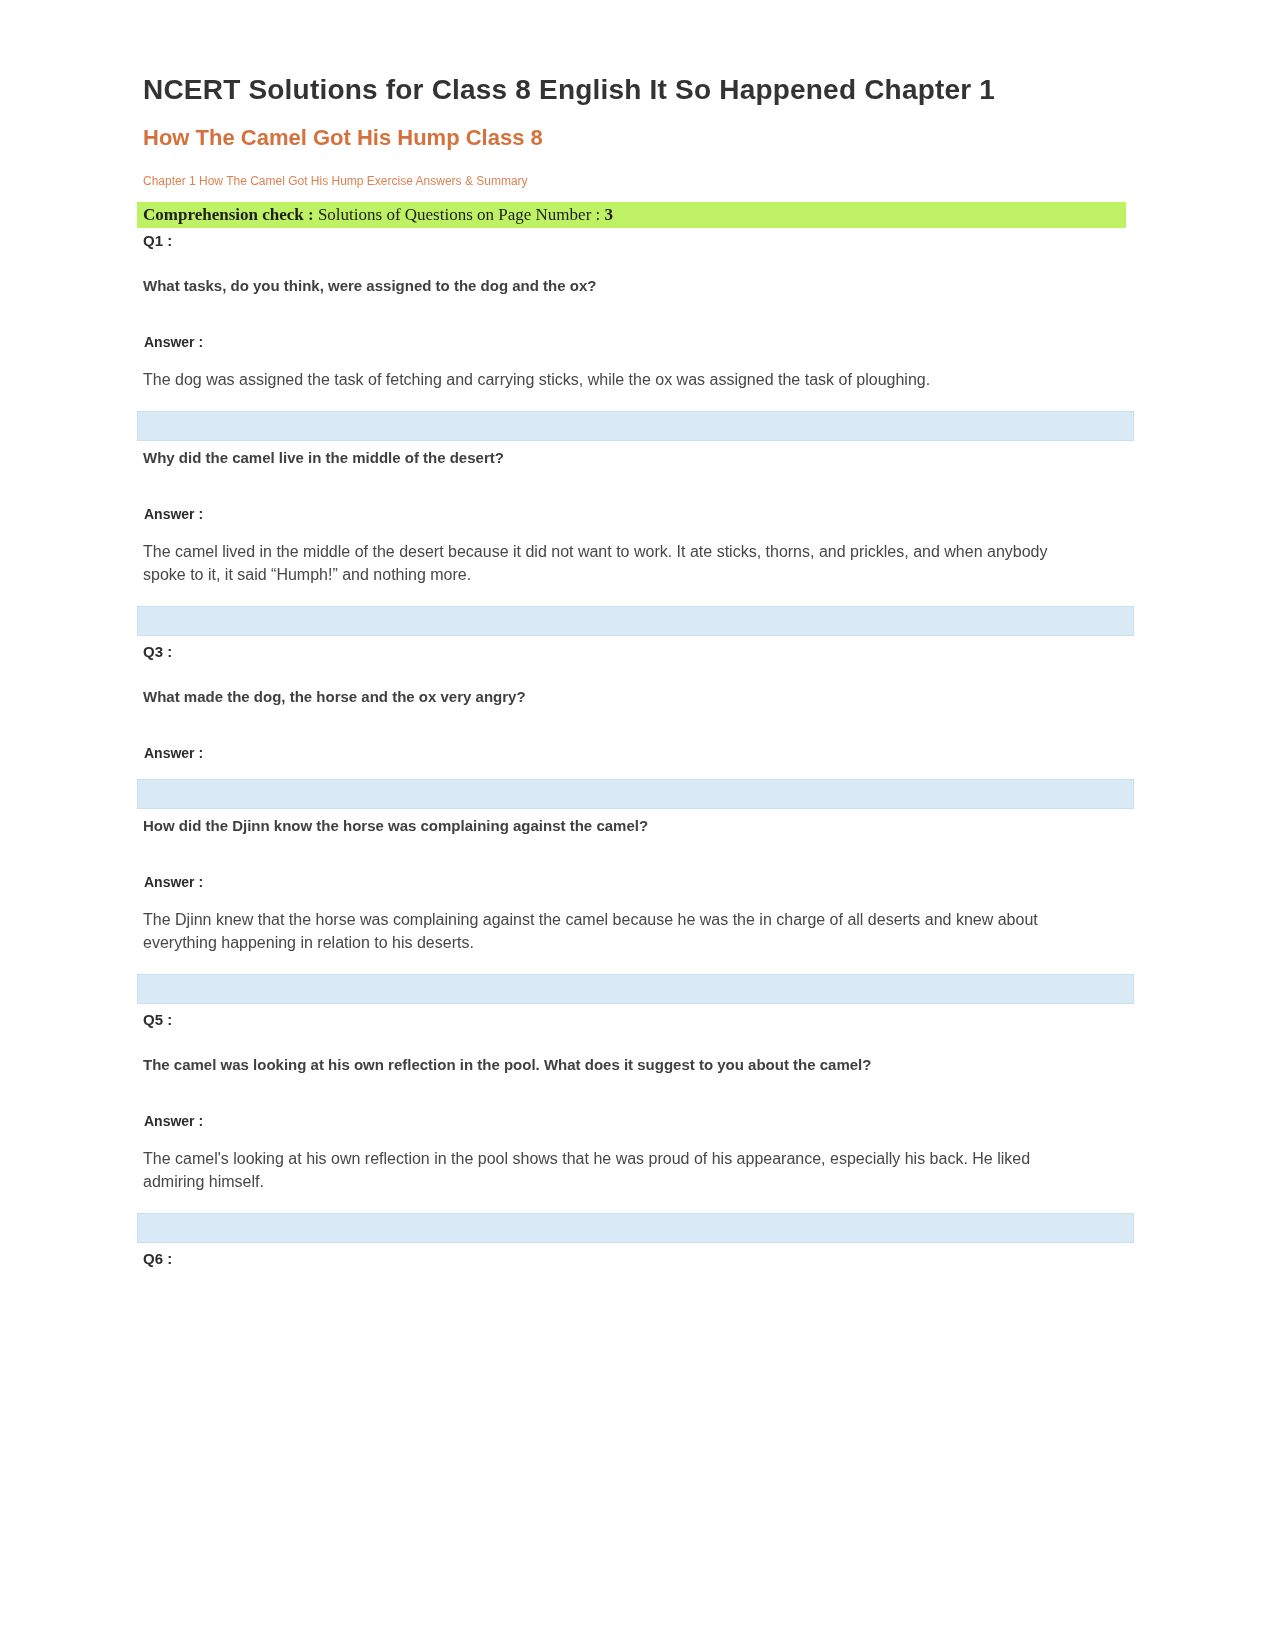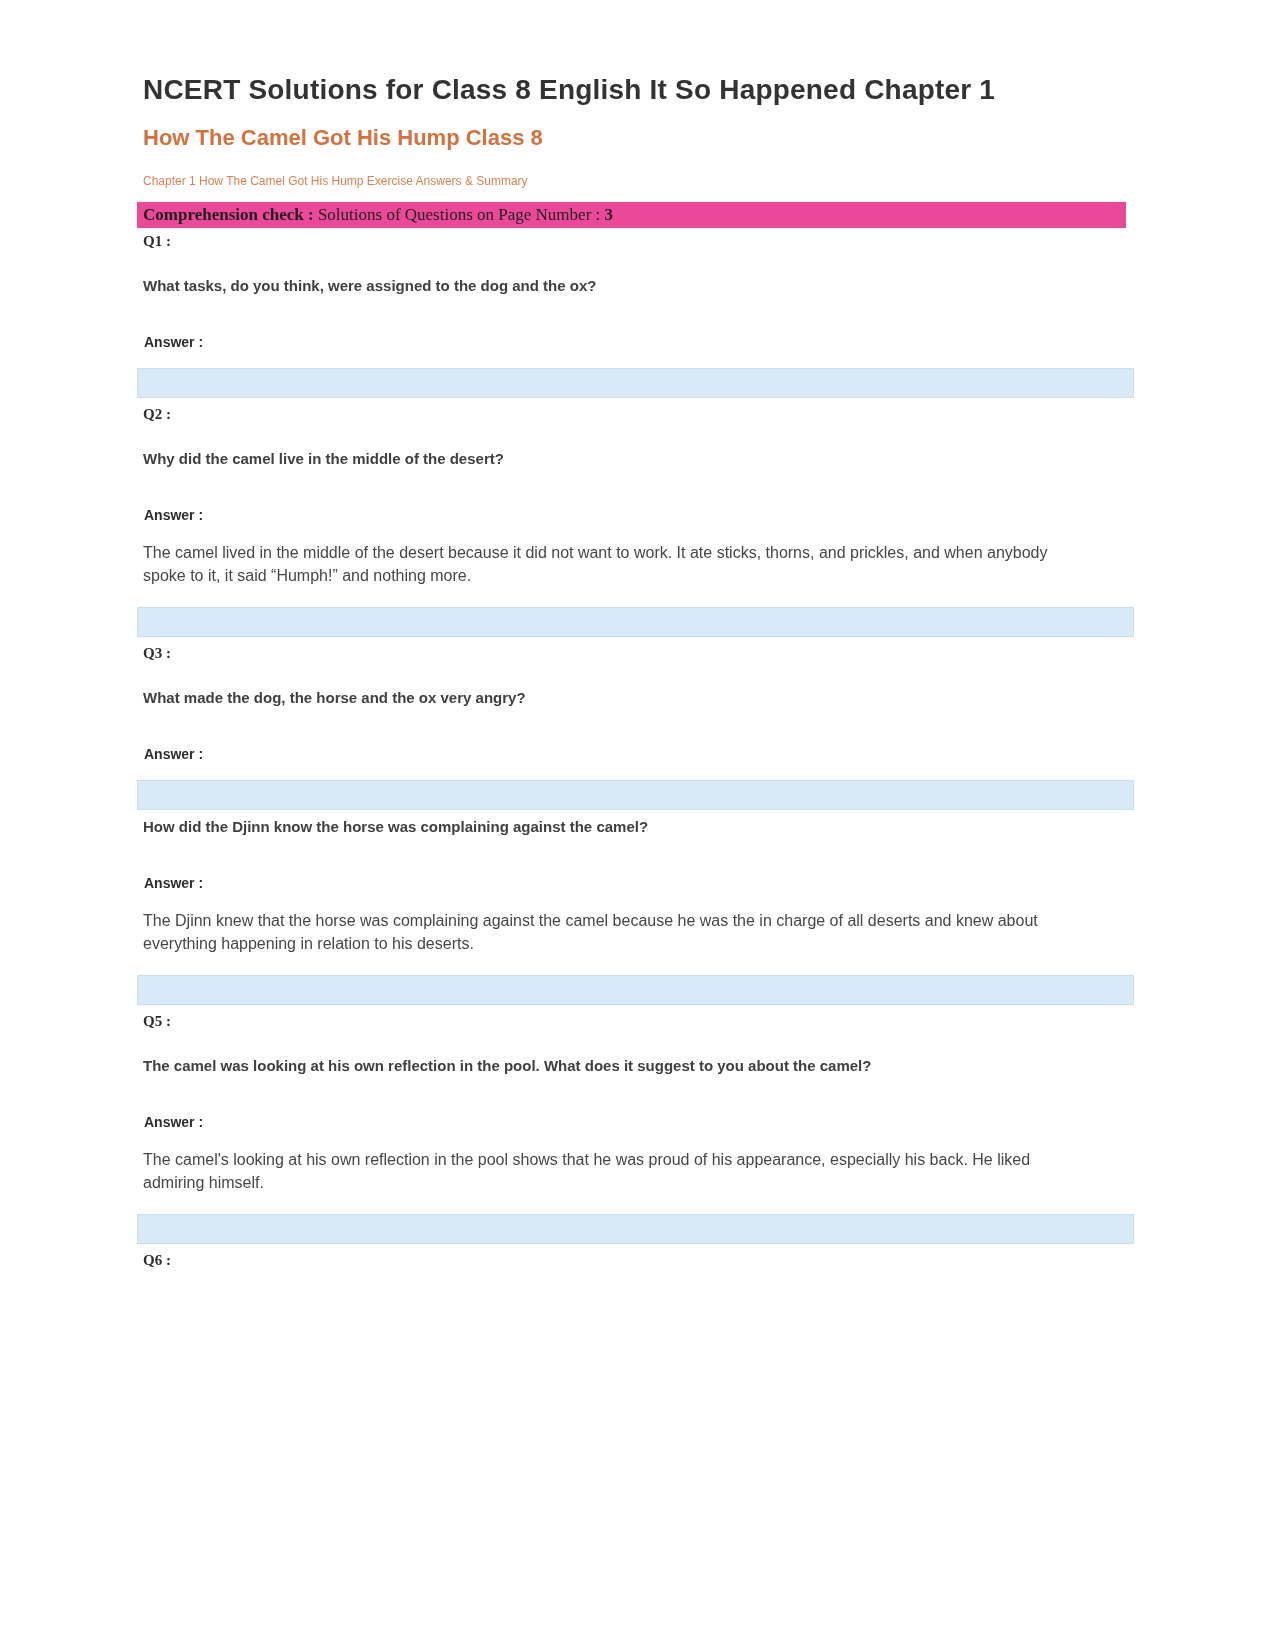--- a/index.html
+++ b/index.html
@@ -39,38 +39,37 @@
     margin: 0 0 11px 0;
     padding-left: 6px;
     font-size: 12px;
     line-height: 20px;
     color: #dc8250;
     text-decoration: none;
   }
   .comp-bar {
     width: 989px;
     box-sizing: border-box;
-    background: #ec4899;
+    background: #bef264;
     padding: 2px 6px 3px 6px;
     margin: 0 0 3px 0;
     font-family: "Liberation Serif", serif;
     font-size: 17px;
     line-height: 21px;
     color: #1f1f1f;
   }
   .comp-bar .b { font-weight: bold; }
   .qa { margin: 0; }
   .q-label {
     padding-left: 6px;
     margin: 4px 0 26px 0;
     font-size: 15px;
     font-weight: bold;
     color: #2d2d2d;
     line-height: 18px;
-    font-family: Liberation Serif, serif;
   }
   .q-text {
     padding-left: 6px;
     margin: 0 0 38px 0;
     font-size: 15px;
     font-weight: bold;
     color: #404040;
     line-height: 19px;
     max-width: 912px;
   }
@@ -112,25 +111,25 @@
 
   <div class="comp-bar">
     <span class="b">Comprehension check :</span><span> Solutions of Questions on Page Number : </span><span class="b">3</span>
   </div>
 
   <div id="qa-list">
   <section class="qa">
     <div class="q-label">Q1 :</div>
     <div class="q-text">What tasks, do you think, were assigned to the dog and the ox?</div>
     <div class="a-label">Answer :</div>
+    <p class="a-text">The dog was assigned the task of fetching and carrying sticks, while the ox was assigned the task of ploughing.</p>
     <div class="divider-band"></div>
   </section>
 
   <section class="qa">
-    <div class="q-label">Q2 :</div>
     <div class="q-text">Why did the camel live in the middle of the desert?</div>
     <div class="a-label">Answer :</div>
     <p class="a-text">The camel lived in the middle of the desert because it did not want to work. It ate sticks, thorns, and prickles, and when anybody spoke to it, it said “Humph!” and nothing more.</p>
     <div class="divider-band"></div>
   </section>
 
   <section class="qa">
     <div class="q-label">Q3 :</div>
     <div class="q-text">What made the dog, the horse and the ox very angry?</div>
     <div class="a-label">Answer :</div>

